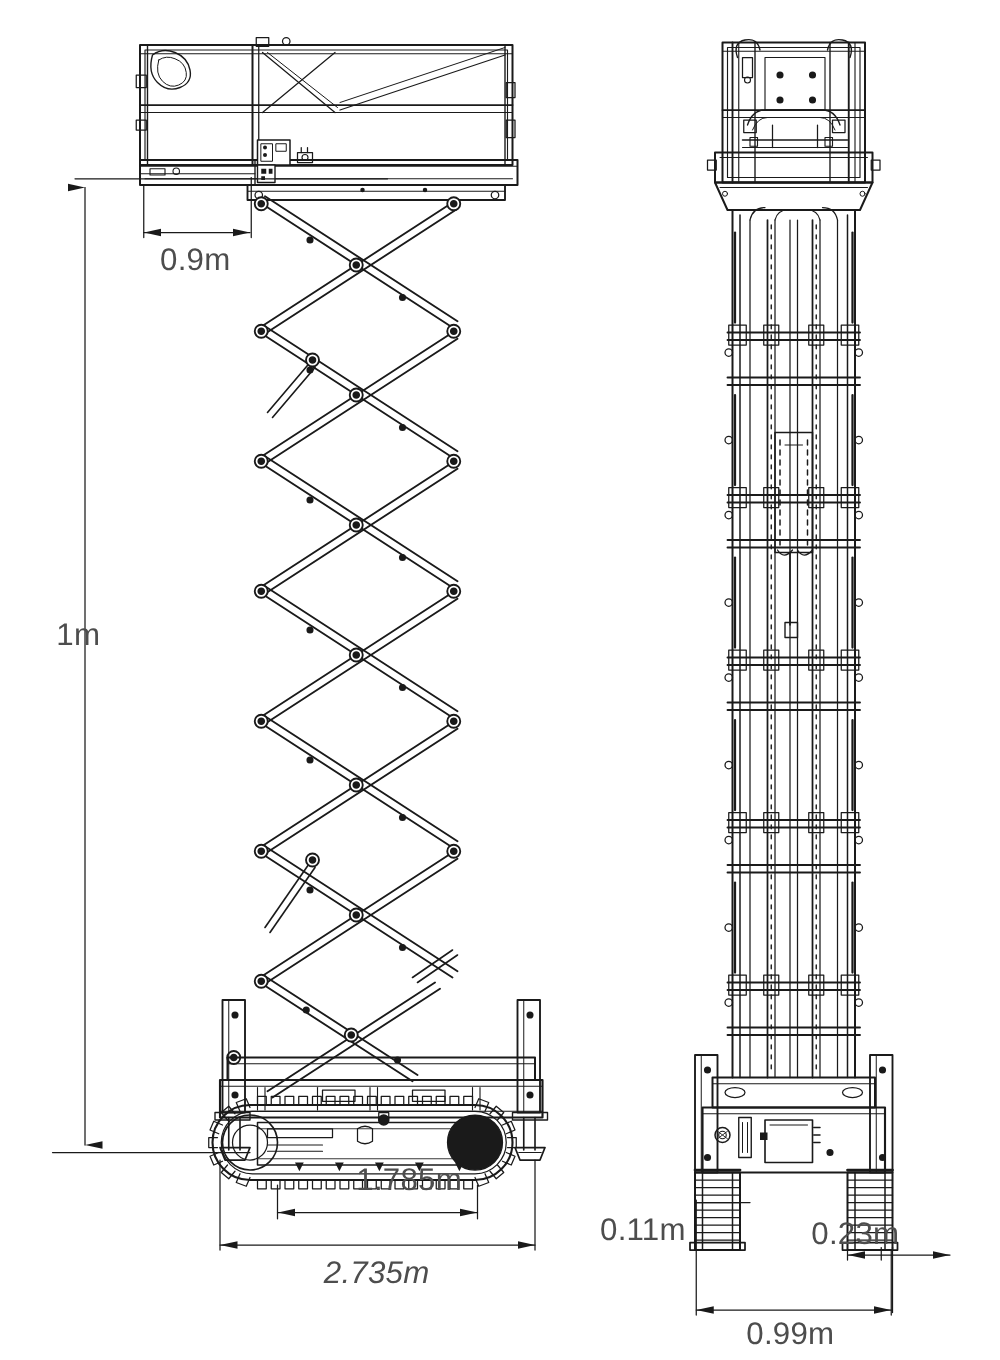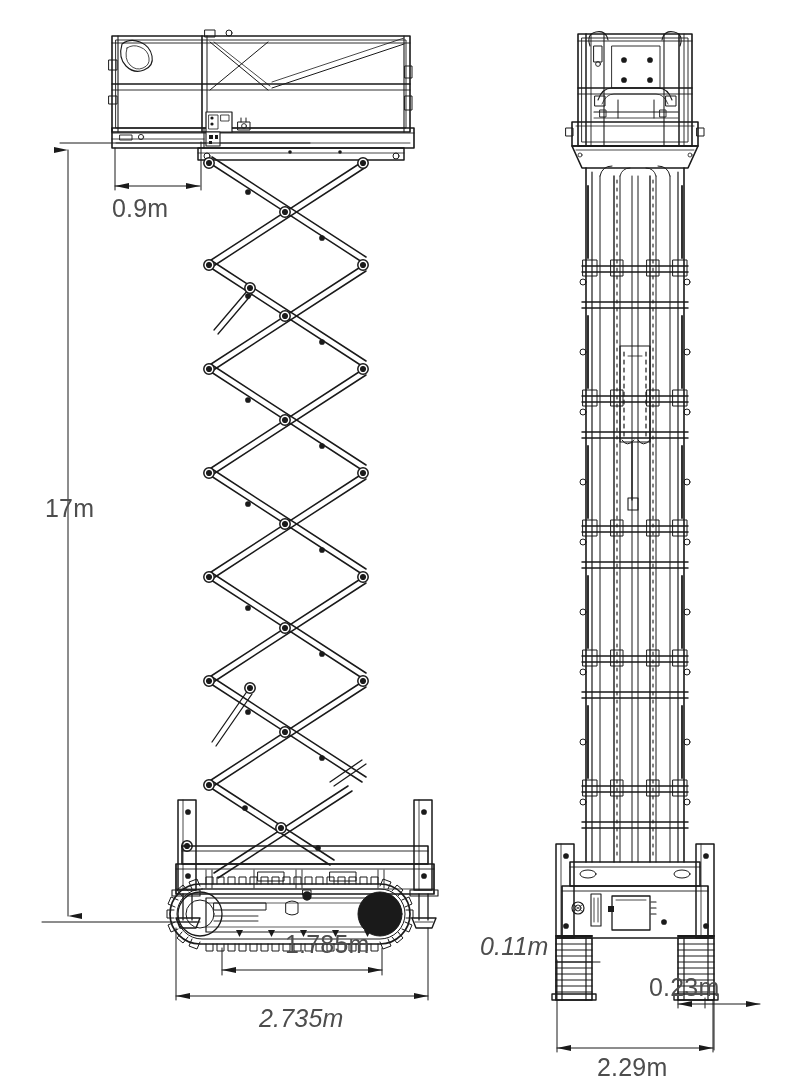--- a/index.html
+++ b/index.html
@@ -32,24 +32,24 @@
     position: absolute;
     color: #4d4d4d;
     font-family: "Liberation Sans", sans-serif;
     font-size: 25px;
     font-weight: 400;
     letter-spacing: 0.2px;
     white-space: nowrap;
     line-height: 1;
   }
   .lbl-12m      { left: 45px;  top: 496px; }
-  .lbl-09m      { left: 112px; top: 196px; }
+  .lbl-09m      { left: 128px; top: 196px; }
   .lbl-1785m    { left: 249px; top: 932px; margin-left: 36px; }
   .lbl-2735m    { left: 259px; top: 1006px; font-style: italic; }
-  .lbl-011m     { left: 480px; top: 934px; font-style: italic; }
+  .lbl-011m     { left: 480px; top: 972px; }
   .lbl-023m     { left: 649px; top: 975px; }
   .lbl-156m     { left: 597px; top: 1055px; }
 </style>
 </head>
 <body>
 
 <div id="stage">
 
   <svg class="drawing" viewBox="0 0 800 1088">
     <defs>
@@ -631,21 +631,21 @@
         <g>
           <path d="M557,1048 L713,1048" marker-start="url(#arrL)" marker-end="url(#arrR)"></path>
           <path d="M557,960 L557,1052" stroke-width="1.0"></path>
           <path d="M713,1000 L713,1052" stroke-width="1.0"></path>
         </g>
       </g>
 
     </g>
   </svg>
 
-  <div class="dim-label lbl-12m">17m</div>
+  <div class="dim-label lbl-12m">1m</div>
   <div class="dim-label lbl-09m">0.9m</div>
   <div class="dim-label lbl-1785m">1.785m</div>
   <div class="dim-label lbl-2735m">2.735m</div>
   <div class="dim-label lbl-011m">0.11m</div>
   <div class="dim-label lbl-023m">0.23m</div>
-  <div class="dim-label lbl-156m">2.29m</div>
+  <div class="dim-label lbl-156m">0.99m</div>
 
 </div>
 
 </body></html>

